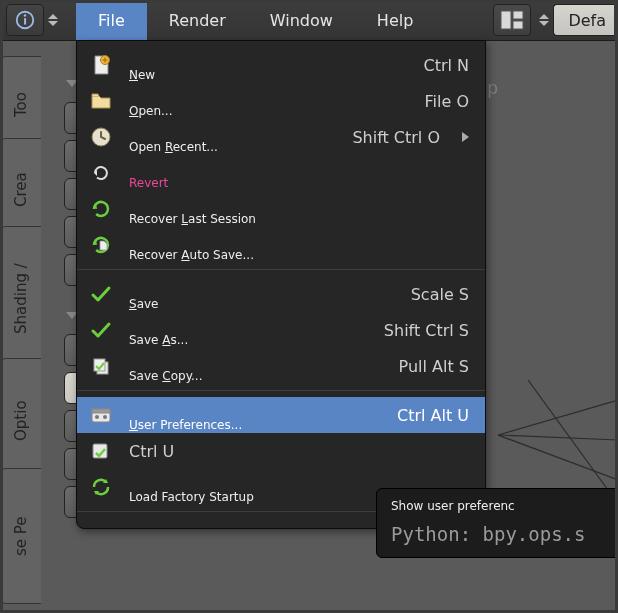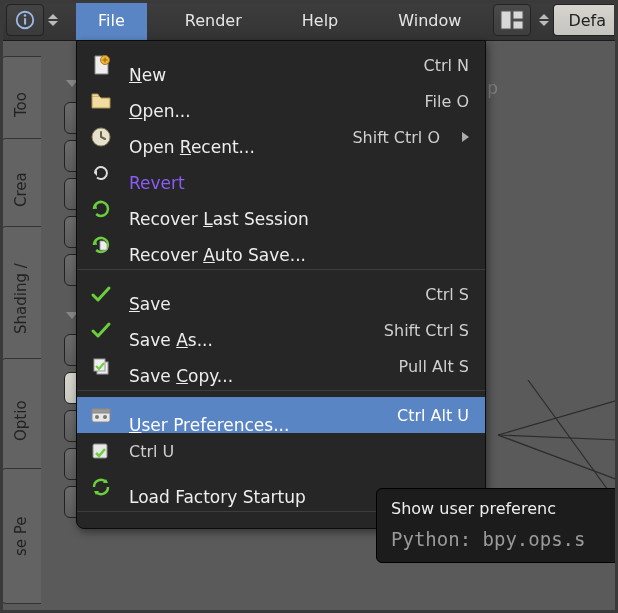--- a/index.html
+++ b/index.html
@@ -48,21 +48,21 @@
     border-left:5px solid transparent;
     border-right:5px solid transparent;
   }
   .chev-pair .up{border-bottom:5px solid #bbb;}
   .chev-pair .dn{border-top:5px solid #bbb;}
   .menu-labels {
     display:flex;
     align-items:center;
     height:100%;
     margin-left:18px;
-    gap: 16px;
+    gap: 0;
   }
   .menu-label {
     padding: 0 22px;
     height: 100%;
     display:flex;
     align-items:center;
     color:#e5e5e5;
   }
   .menu-label.active {
     background: #5a85c5;
@@ -180,31 +180,31 @@
     gap:14px;
     color:#eee;
   }
   .mi .ic {
     width:28px;height:28px;
     display:flex;align-items:center;justify-content:center;
     flex:0 0 28px;
   }
   .mi .lbl{
     flex:1 1 auto;
-    font-size:17px;
+    font-size:12px;
     margin-top:20px;
   }
   .mi .lbl u { text-decoration: underline; }
   .mi .sc{
     color:#cfcfcf;
     font-size:16px;
   }
   .mi.sel{ background:#5a85c5; }
   .mi.sel .lbl, .mi.sel .sc { color:#fff; }
-  .mi.disabled .lbl, .mi.disabled .sc { color:#8b5cf6; }
+  .mi.disabled .lbl, .mi.disabled .sc { color:#ec4899; }
   .sep{
     height:1px;
     background:#3d3d3d;
     margin:6px 0;
   }
   .submenu-arrow{
     width:0;height:0;
     border-top:5px solid transparent;
     border-bottom:5px solid transparent;
     border-left:7px solid #aaa;
@@ -215,21 +215,21 @@
   .tooltip{
     position:absolute;
     right:0;
     top:488px;
     background:#1c1c1c;
     border:1px solid #000;
     border-radius:6px 0 0 6px;
     padding:10px 6px 12px 14px;
     width:220px;
   }
-  .tooltip .tt1{ color:#eee; font-size:16px; white-space:nowrap; overflow:hidden; }
+  .tooltip .tt1{ color:#eee; font-size:12px; white-space:nowrap; overflow:hidden; }
   .tooltip .tt2{ color:#9a9a9a; font-size:19px; margin-top:10px; font-family: "DejaVu Sans Mono","Menlo",monospace; white-space:nowrap; overflow:hidden;}
 
   .user-persp{
     position:absolute;
     right:120px;
     top:78px;
     color:#7f7f7f;
     font-size:17px;
   }
 
@@ -298,22 +298,22 @@
       <circle cx="12" cy="7" r="1.4" fill="#9bb8e6"></circle>
     </svg>
   </div>
   <div class="chev-pair">
     <span class="up"></span>
       <span class="dn"></span>
   </div>
   <div class="menu-labels">
     <div class="menu-label active">File</div>
     <div class="menu-label">Render</div>
+    <div class="menu-label">Window</div>
     <div class="menu-label">Help</div>
-    <div class="menu-label">Window</div>
   </div>
   <div class="right-widgets">
     <div class="editor-type">
       <svg viewBox="0 0 24 20">
         <rect x="1" y="1" width="10" height="18" fill="#d8d8d8" stroke="#555"></rect>
         <rect x="13" y="1" width="10" height="8" fill="#d8d8d8" stroke="#555"></rect>
         <rect x="13" y="11" width="10" height="8" fill="#d8d8d8" stroke="#555"></rect>
       </svg>
     </div>
     <div class="chev-pair">
@@ -387,21 +387,21 @@
       <span class="lbl">Recover <u>A</u>uto Save...</span>
     </div>
     <div class="sep"></div>
     <div class="mi">
       <span class="ic">
         <svg width="24" height="24" viewBox="0 0 24 24">
           <path d="M4 13l5 5L20 6" fill="none" stroke="#6bcf3b" stroke-width="3" stroke-linecap="round" stroke-linejoin="round"></path>
         </svg>
       </span>
       <span class="lbl"><u>S</u>ave</span>
-      <span class="sc">Ctrl S</span>
+      <span class="sc">Scale S</span>
     </div>
     <div class="mi">
       <span class="ic">
         <svg width="24" height="24" viewBox="0 0 24 24">
           <path d="M4 13l5 5L20 6" fill="none" stroke="#6bcf3b" stroke-width="3" stroke-linecap="round" stroke-linejoin="round"></path>
         </svg>
       </span>
       <span class="lbl">Save <u>A</u>s...</span>
       <span class="sc">Shift Ctrl S</span>
     </div>

